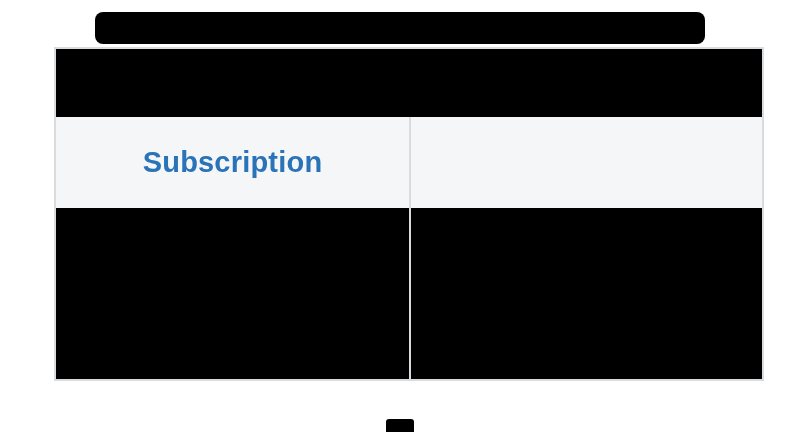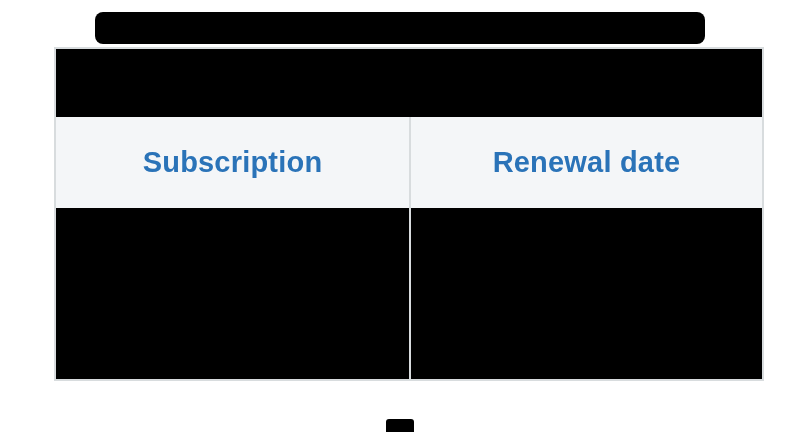--- a/index.html
+++ b/index.html
@@ -97,23 +97,20 @@
 
   <div class="table">
 
     <div class="table-title-band redaction"></div>
 
     <div class="header-row">
       <div class="cell-left header-cell">
         <span>Subscription</span>
       </div>
       <div class="divider"></div>
-      <div class="cell-right header-cell">
-        <span>Renewal date</span>
-      </div>
     </div>
 
     <div class="body-row">
       <div class="cell-left redaction"></div>
       <div class="divider"></div>
       <div class="cell-right redaction"></div>
     </div>
 
   </div>
 

